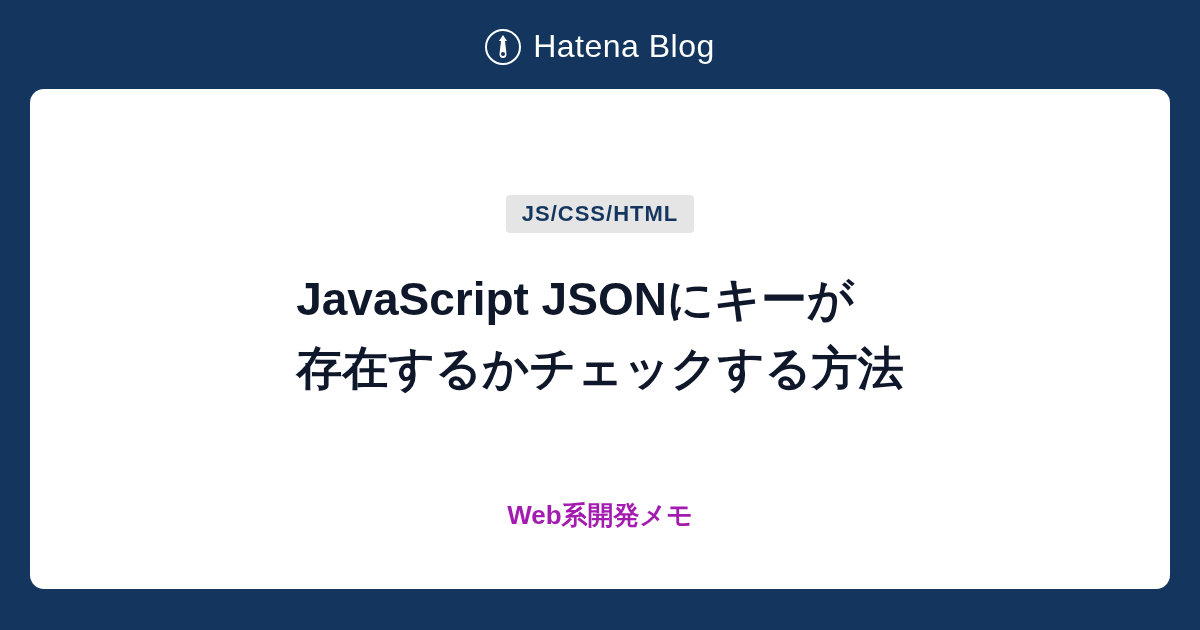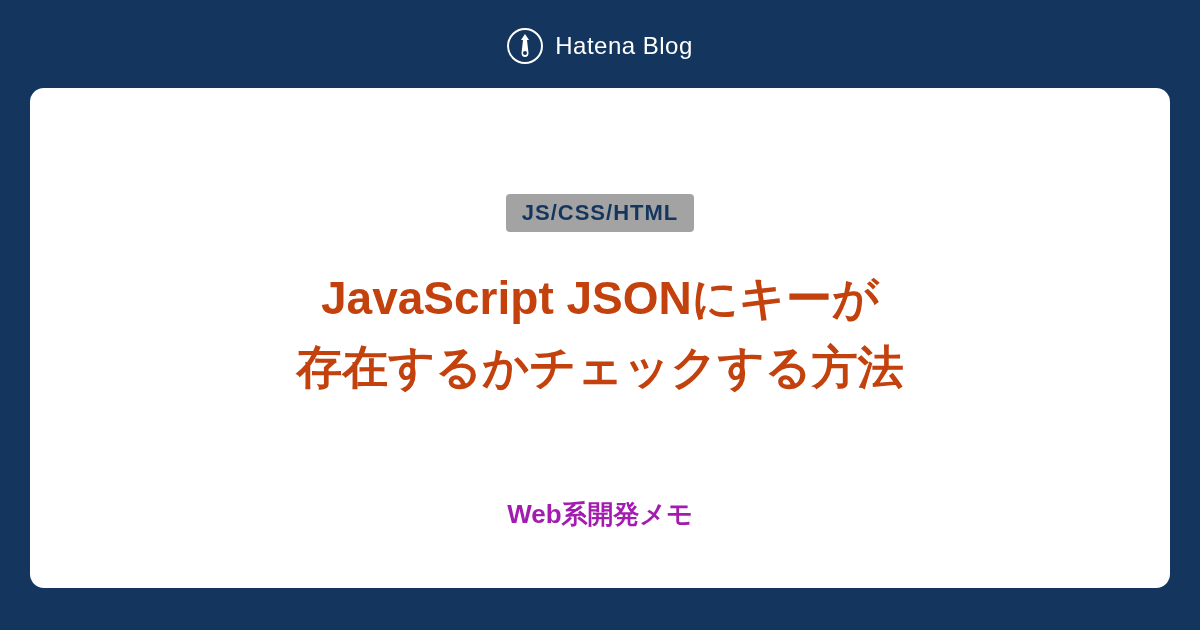--- a/index.html
+++ b/index.html
@@ -29,51 +29,50 @@
       display: flex;
       align-items: center;
       justify-content: center;
     }
     .logo-icon svg {
       width: 36px;
       height: 36px;
     }
     .brand-text {
       color: #ffffff;
-      font-size: 24px;
+      font-size: 32px;
       font-weight: 500;
       letter-spacing: 0.5px;
     }
     .card {
       background-color: #ffffff;
       border-radius: 14px;
       width: 1140px;
       height: 500px;
       display: flex;
       flex-direction: column;
       align-items: center;
       justify-content: center;
       padding: 40px;
       position: relative;
     }
     .category-badge {
-      background-color: #a3a3a3;
+      background-color: #e5e5e5;
       color: #14365e;
       font-size: 22px;
       font-weight: 700;
       padding: 6px 16px;
       border-radius: 4px;
       letter-spacing: 1px;
       margin-bottom: 32px;
     }
     .article-title {
-      color: #c2410c;
+      color: #0f172a;
       font-size: 46px;
       font-weight: 700;
-      text-align: center;
       line-height: 1.5;
       margin-bottom: 80px;
     }
     .blog-name {
       color: #a21caf;
       font-size: 26px;
       font-weight: 700;
       position: absolute;
       bottom: 56px;
     }

